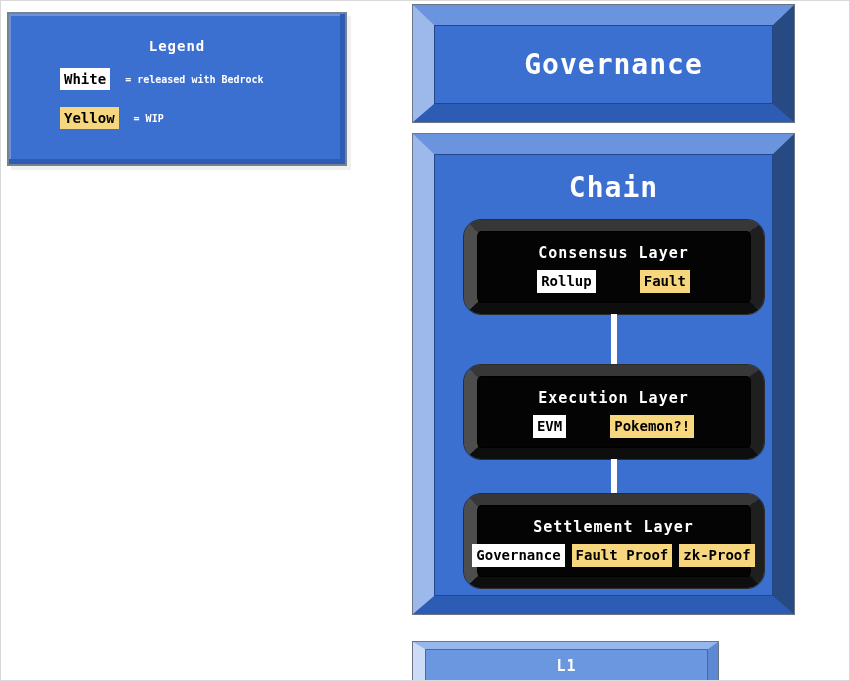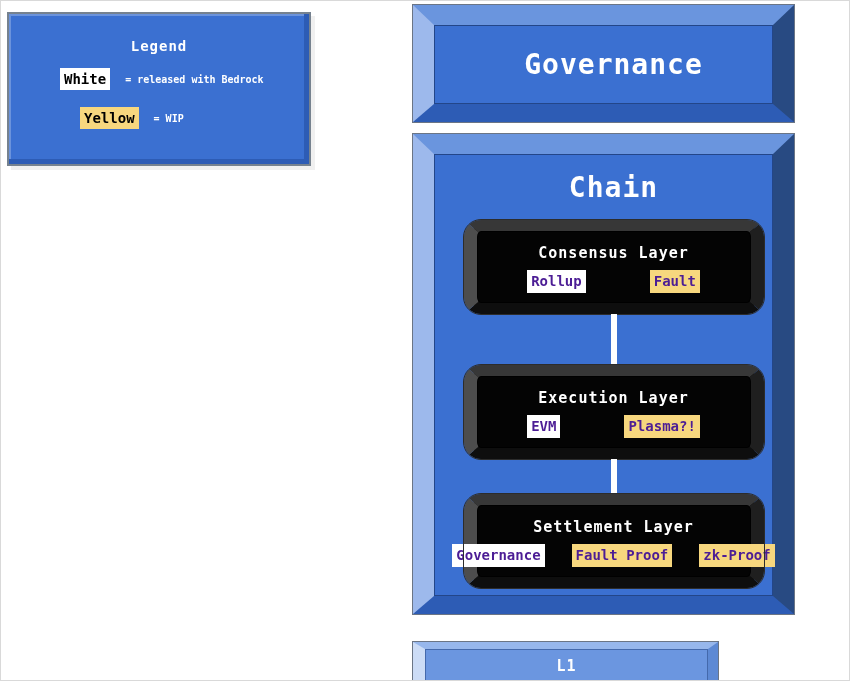--- a/index.html
+++ b/index.html
@@ -78,25 +78,25 @@
   .tags-row {
     margin-top: 8px;
     display: flex; justify-content: center; align-items: center;
   }
   .gap-wide  { gap: 44px; }
   .gap-tight { gap: 7px; }
   .tag {
     padding: 2px 4px;
     font-size: 14px;
     line-height: 19px;
-    color: #4c1d95;
+    color: #000000;
     white-space: nowrap;
   }
   .tag-white  { background: var(--white-swatch, #ffffff); }
-  .tag-yellow { background: var(--yellow, #f7d77e); margin-left: 20px; }
+  .tag-yellow { background: var(--yellow, #f7d77e); }
 
   
   .connector {
     flex: 0 0 auto;
     width: 6px;
     background: var(--connector, #ffffff);
   }
   .connector-1 { height: 51px; }
   .connector-2 { height: 35px; }
 
@@ -118,21 +118,21 @@
   }
   .l1-box .l1-label {
     width: 100%; height: 100%;
     display: flex; align-items: center; justify-content: center;
     color: #ffffff; font-size: 15px; letter-spacing: 1px;
   }
 
   
   .legend-box {
     position: absolute;
-    left: 6px; top: 11px; width: 304px; height: 154px;
+    left: 6px; top: 11px; width: 340px; height: 154px;
     box-sizing: border-box;
     background: var(--blue, #3b70d1);
     border: 2px solid #76828f;
     box-shadow:
       inset -5px -5px 0 var(--blue-bottom, #2d5cb5),
       inset 2px 2px 0 #6b93dc,
       4px 4px 0 rgba(0, 0, 0, 0.06);
   }
   .legend-title {
     padding-top: 24px;
@@ -192,21 +192,21 @@
           <span class="tag tag-yellow">Fault</span>
         </div>
       </div>
 
       <div class="connector connector-1"></div>
 
       <div class="black-bevel">
         <div class="layer-title">Execution Layer</div>
         <div class="tags-row gap-wide">
           <span class="tag tag-white">EVM</span>
-          <span class="tag tag-yellow">Plasma?!</span>
+          <span class="tag tag-yellow">Pokemon?!</span>
         </div>
       </div>
 
       <div class="connector connector-2"></div>
 
       <div class="black-bevel">
         <div class="layer-title">Settlement Layer</div>
         <div class="tags-row gap-tight">
           <span class="tag tag-white">Governance</span>
           <span class="tag tag-yellow">Fault Proof</span>

